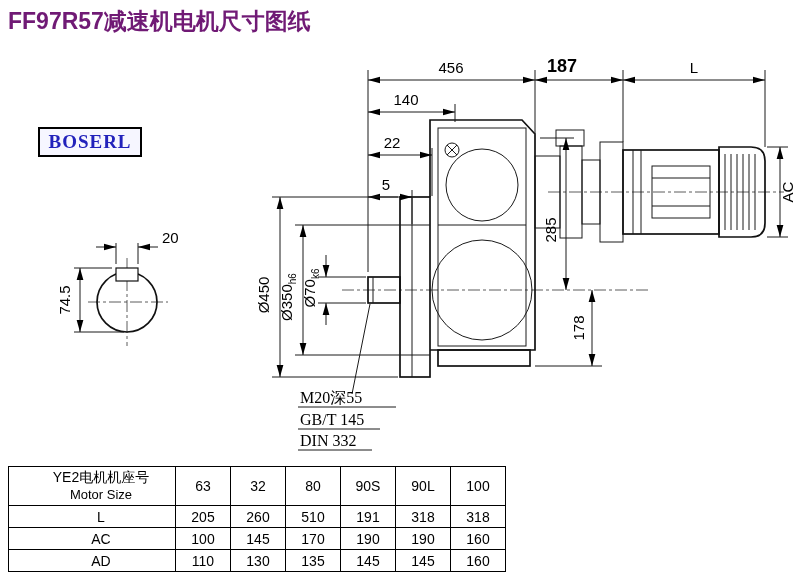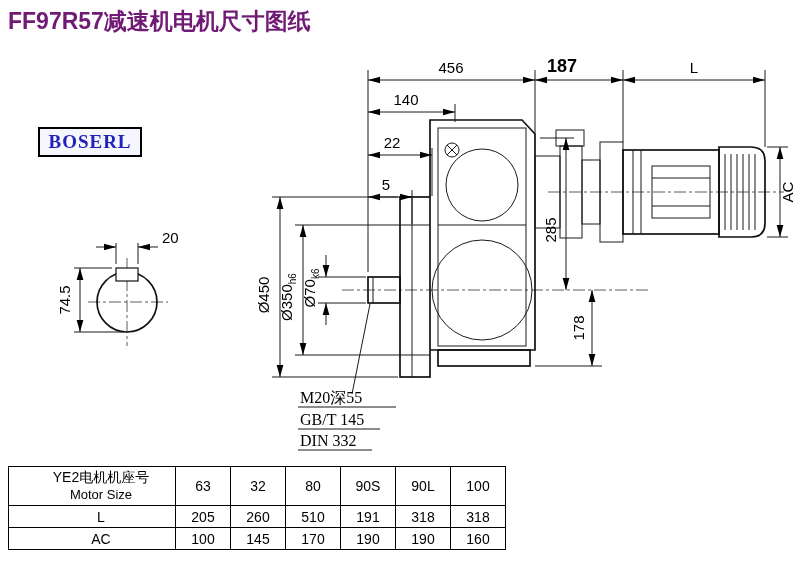--- a/index.html
+++ b/index.html
@@ -219,14 +219,23 @@
     </tr>
     <tr>
       <td class="c0">AC</td>
       <td class="c">100</td>
       <td class="c">145</td>
       <td class="c">170</td>
       <td class="c">190</td>
       <td class="c">190</td>
       <td class="c">160</td>
     </tr>
+    <tr>
+      <td class="c0">AD</td>
+      <td class="c">110</td>
+      <td class="c">130</td>
+      <td class="c">135</td>
+      <td class="c">145</td>
+      <td class="c">145</td>
+      <td class="c">160</td>
+    </tr>
   </tbody>
 </table>
 
 </body></html>

